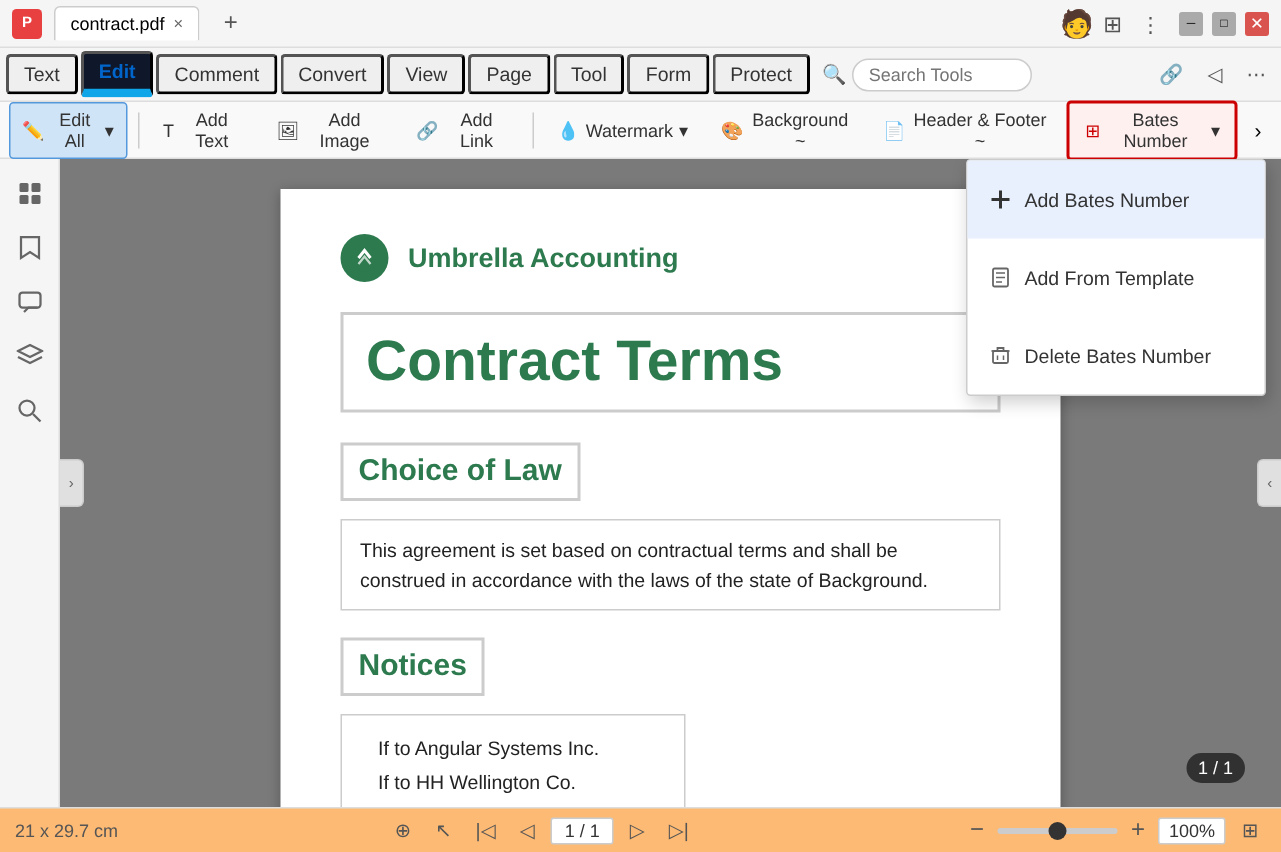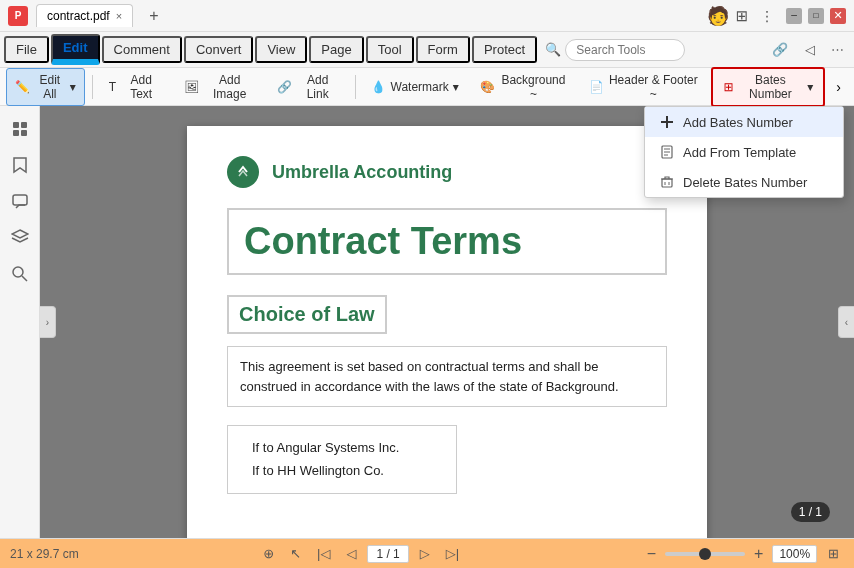--- a/index.html
+++ b/index.html
@@ -424,21 +424,21 @@
       background: white;
       border: 1px solid #ccc;
       box-shadow: 2px 4px 12px rgba(0,0,0,0.2);
       width: 200px;
       border-radius: 3px;
     }
     .dropdown-item {
       display: flex;
       align-items: center;
       gap: 8px;
-      padding: 7px 14px;
+      padding: 18px 14px;
       cursor: pointer;
       font-size: 13px;
       color: #333;
     }
     .dropdown-item.selected { background: #e8f0fe; }
     .dropdown-icon {
       width: 16px;
       height: 16px;
       display: flex;
       align-items: center;
@@ -478,21 +478,21 @@
     <span style="font-size:18px; color:#e87d3e; cursor:pointer;">🧑</span>
     <span style="font-size:15px; color:#555; cursor:pointer;">⊞</span>
     <span style="font-size:14px; color:#555; margin: 0 6px;">⋮</span>
     <button class="win-btn win-btn-min" style="background:#aaa; border:none; width:16px; height:16px; border-radius:2px; cursor:pointer;">─</button>
     <button class="win-btn win-btn-max" style="background:#aaa; border:none; width:16px; height:16px; border-radius:2px; cursor:pointer;">□</button>
     <button class="win-btn win-btn-close" style="background:#d9534f; border:none; width:16px; height:16px; border-radius:2px; cursor:pointer; color:white; font-size:11px;">✕</button>
   </div>
 </div>
 
 <div class="menu-bar">
-  <button class="menu-item">File</button>
+  <button class="menu-item">Text</button>
   <button class="menu-item active">Edit</button>
   <button class="menu-item">Comment</button>
   <button class="menu-item">Convert</button>
   <button class="menu-item">View</button>
   <button class="menu-item">Page</button>
   <button class="menu-item">Tool</button>
   <button class="menu-item">Form</button>
   <button class="menu-item">Protect</button>
 
   <div class="search-tools-area">
@@ -603,20 +603,21 @@
       </div>
 
       
       <div class="pdf-title">Contract Terms</div>
 
       
       <div class="pdf-section-title">Choice of Law</div>
       <div class="pdf-text-box">This agreement is set based on contractual terms and shall be construed in accordance with the laws of the state of Background.</div>
 
       
+      <div class="pdf-notices">Notices</div>
       <div class="pdf-notices-content">
         If to Angular Systems Inc.<br>If to HH Wellington Co.
       </div>
 
       
       
 
     </div>
 
     <div class="page-indicator">1 / 1</div>

